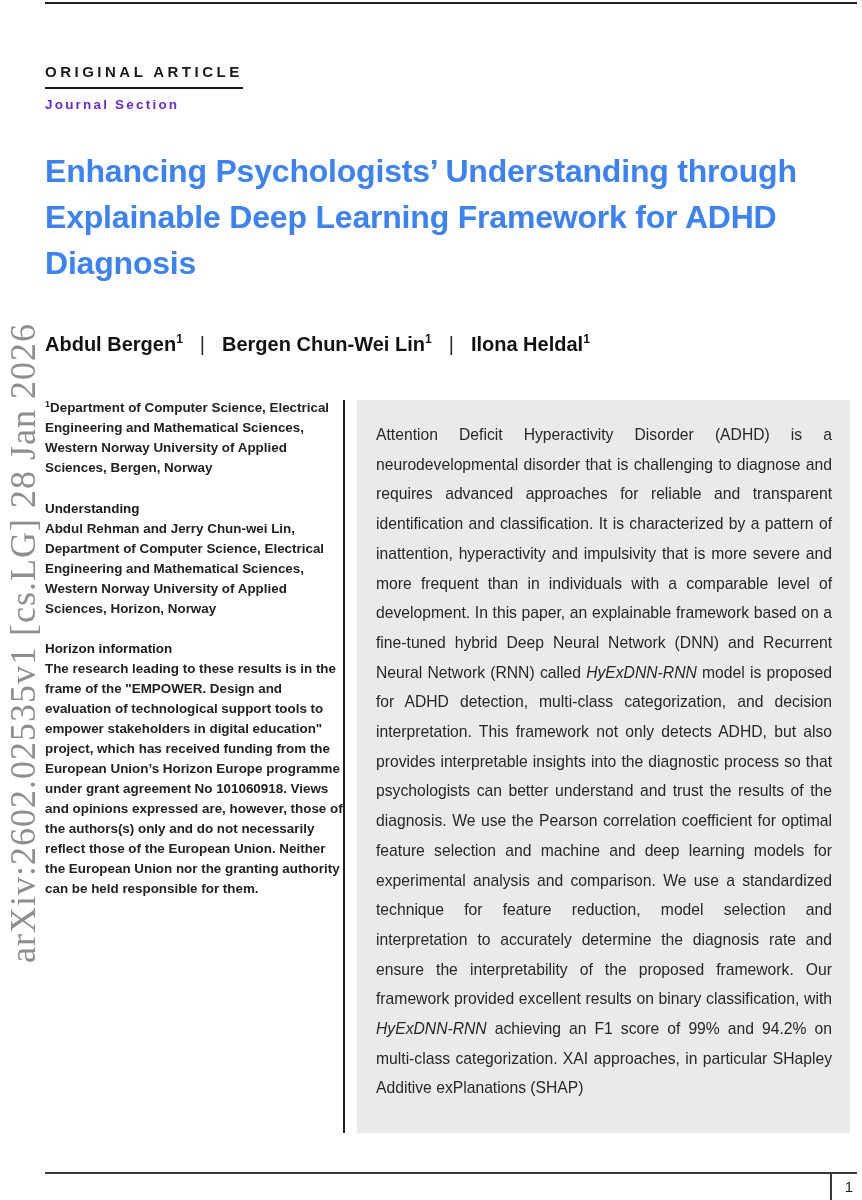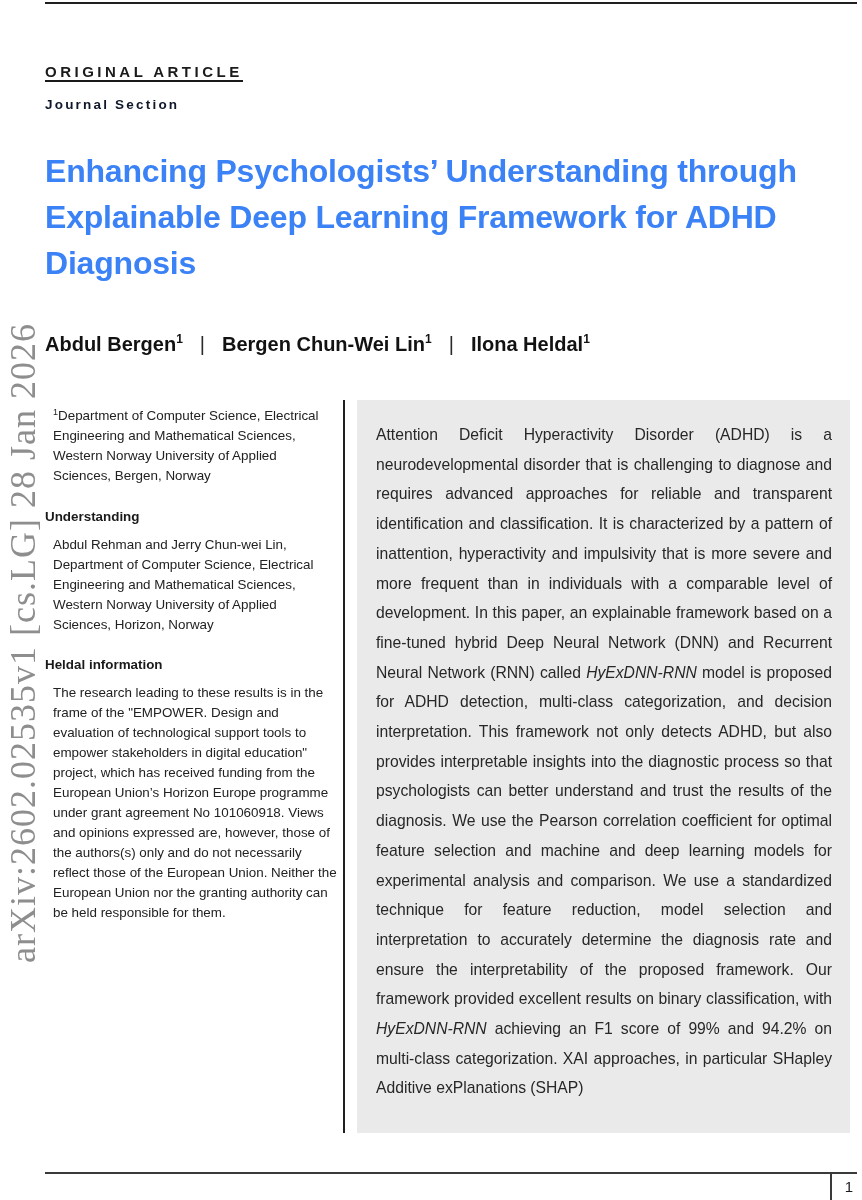--- a/index.html
+++ b/index.html
@@ -38,28 +38,29 @@
 
   
   .kicker {
     position: absolute;
     left: 45px; top: 63px;
     font-size: 15px;
     font-weight: 700;
     letter-spacing: 3.5px;
     color: #1a1a1a;
     border-bottom: 2px solid #1a1a1a;
+    padding-bottom: 7px;
   }
   .journal-section {
     position: absolute;
     left: 45px; top: 97px;
     font-size: 13.5px;
     font-weight: 700;
     letter-spacing: 2.2px;
-    color: #0f172a;
+    color: #6d28d9;
   }
   .title {
     position: absolute;
     left: 45px; top: 148px;
     width: 800px;
     font-size: 32px;
     font-weight: 700;
     line-height: 46px;
     letter-spacing: -0.2px;
     color: #3b82f6;
@@ -80,21 +81,21 @@
 
   
   .sidebar {
     position: absolute;
     left: 45px; top: 394px;
     width: 300px;
     font-size: 13.4px;
     line-height: 20px;
     color: #222222;
   }
-  .sidebar p { margin: 8px; }
+  .sidebar p { margin: 0; font-weight: bold; }
   .sidebar h3 {
     font-size: 13.4px;
     font-weight: 700;
     margin: 0;
     color: #1a1a1a;
   }
   .sidebar .affiliation { margin-bottom: 21px; }
   .sidebar .funding-heading { margin-top: 20px; }
   .sidebar sup { font-size: 9px; }
 
@@ -161,21 +162,21 @@
   <div class="authors">
     <span><span>Abdul Bergen</span><sup>1</sup></span><span class="sep">|</span><span><span>Bergen Chun-Wei Lin</span><sup>1</sup></span><span class="sep">|</span><span><span>Ilona Heldal</span><sup>1</sup></span>
   </div>
 
   <aside class="sidebar">
     <p class="affiliation"><sup>1</sup><span>Department of Computer Science, Electrical Engineering and Mathematical Sciences, Western Norway University of Applied Sciences, Bergen, Norway</span></p>
 
     <h3>Understanding</h3>
     <p>Abdul Rehman and Jerry Chun-wei Lin, Department of Computer Science, Electrical Engineering and Mathematical Sciences, Western Norway University of Applied Sciences, Horizon, Norway</p>
 
-    <h3 class="funding-heading">Heldal information</h3>
+    <h3 class="funding-heading">Horizon information</h3>
     <p>The research leading to these results is in the frame of the "EMPOWER. Design and evaluation of technological support tools to empower stakeholders in digital education" project, which has received funding from the European Union’s Horizon Europe programme under grant agreement No 101060918. Views and opinions expressed are, however, those of the authors(s) only and do not necessarily reflect those of the European Union. Neither the European Union nor the granting authority can be held responsible for them.</p>
   </aside>
 
   <div class="divider"></div>
 
   <section class="abstract">
     <p class="abstract-text"><span>Attention Deficit Hyperactivity Disorder (ADHD) is a neurodevelopmental disorder that is challenging to diagnose and requires advanced approaches for reliable and transparent identification and classification. It is characterized by a pattern of inattention, hyperactivity and impulsivity that is more severe and more frequent than in individuals with a comparable level of development. In this paper, an explainable framework based on a fine-tuned hybrid Deep Neural Network (DNN) and Recurrent Neural Network (RNN) called </span><span style="font-style: italic;">HyExDNN-RNN</span><span> model is proposed for ADHD detection, multi-class categorization, and decision interpretation. This framework not only detects ADHD, but also provides interpretable insights into the diagnostic process so that psychologists can better understand and trust the results of the diagnosis.  We use the Pearson correlation coefficient for optimal feature selection and machine and deep learning models for experimental analysis and comparison.  We use a standardized technique for feature reduction, model selection and interpretation to accurately determine the diagnosis rate and ensure the interpretability of the proposed framework.  Our framework provided excellent results on binary classification, with </span><span style="font-style: italic;">HyExDNN-RNN</span><span> achieving an F1 score of 99% and 94.2% on multi-class categorization. XAI approaches, in particular SHapley Additive exPlanations (SHAP)</span></p>
   </section>
 
   <div class="footer-rule"></div>

